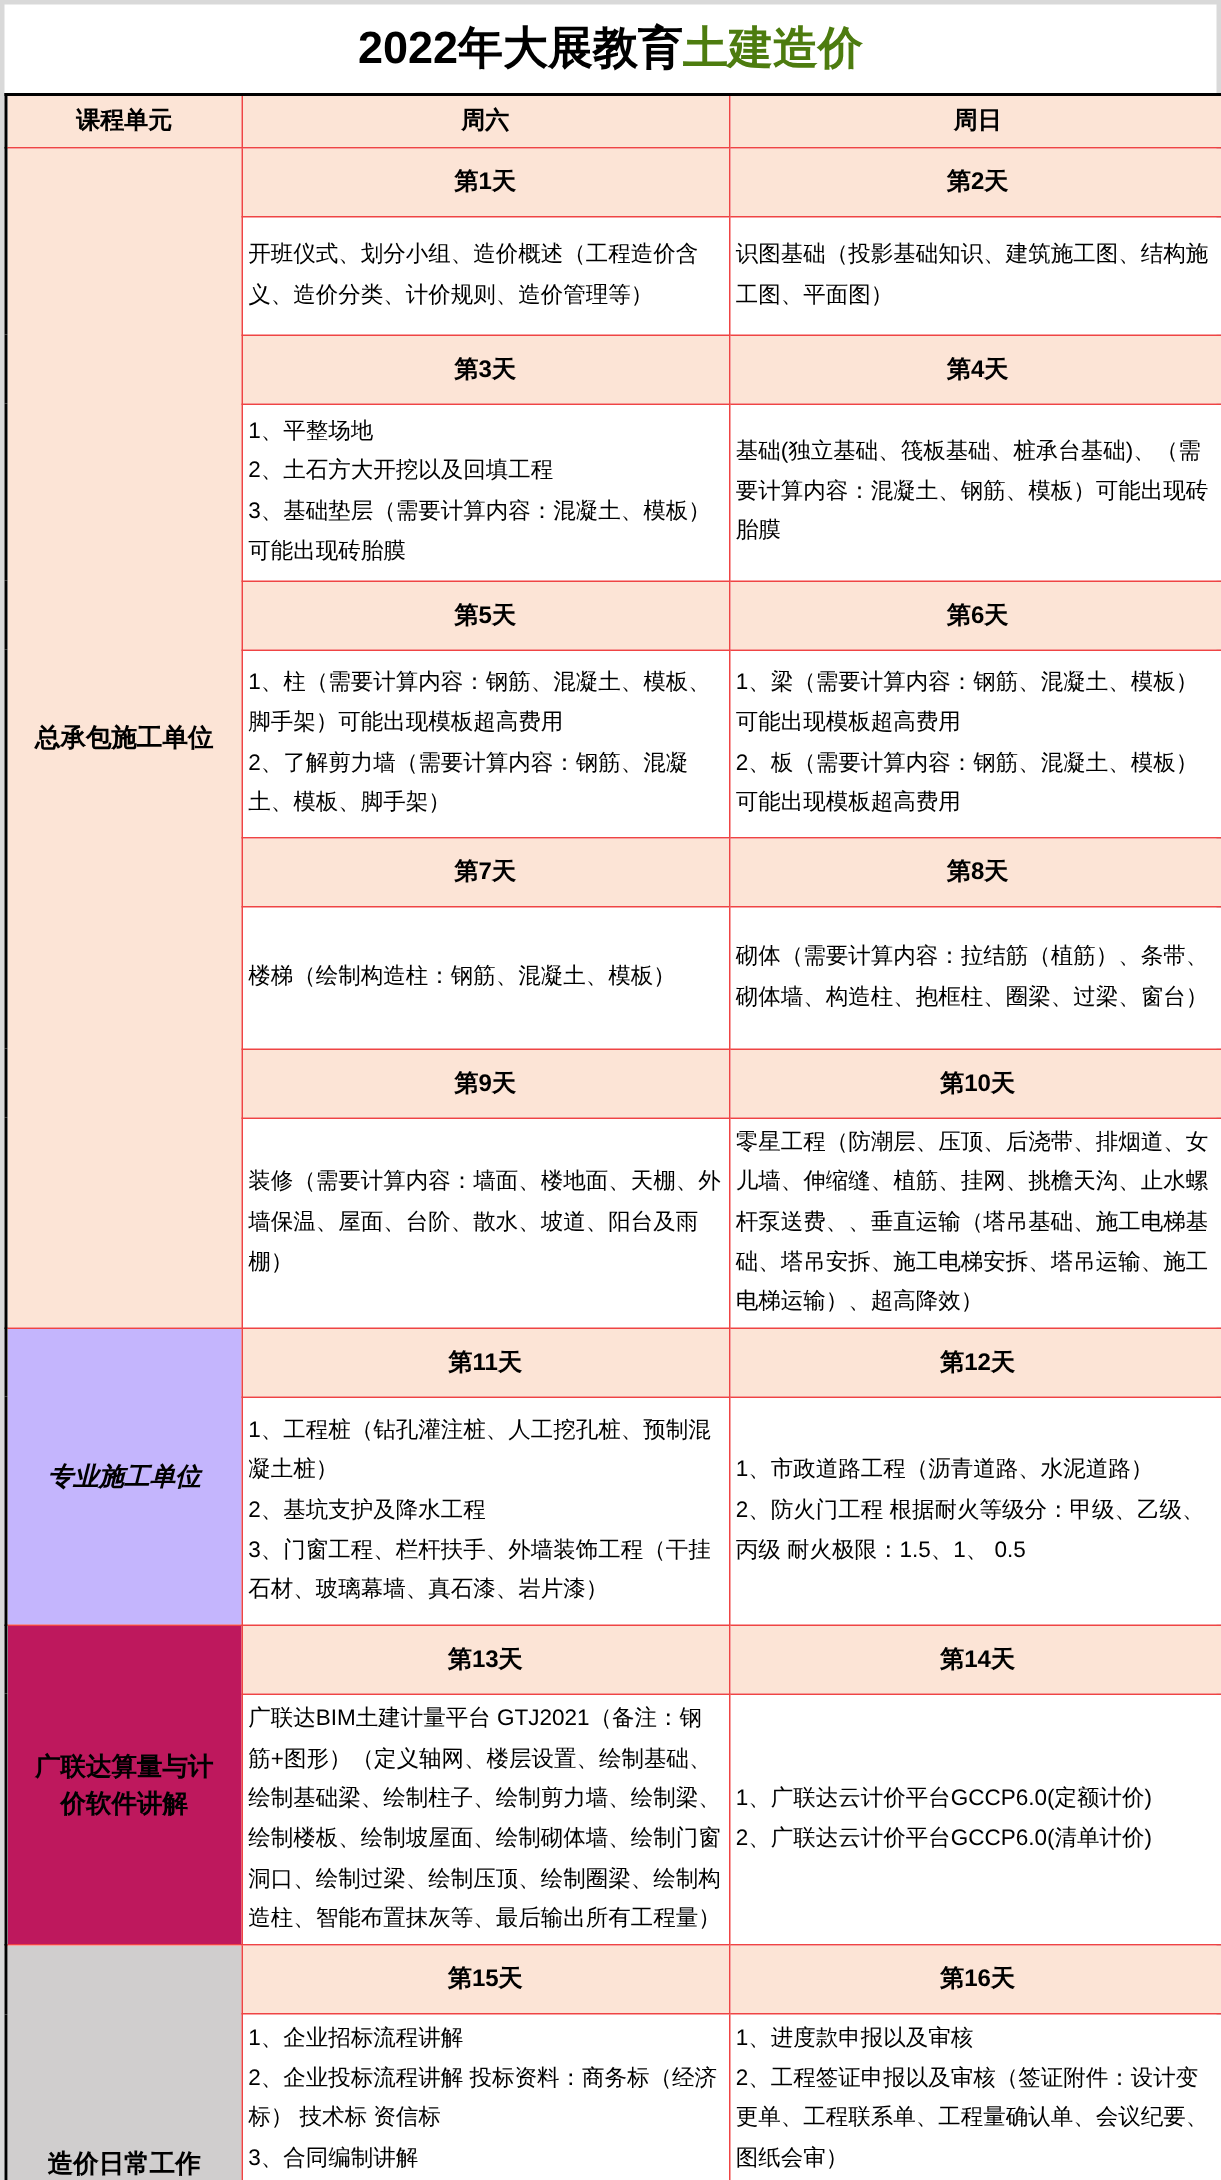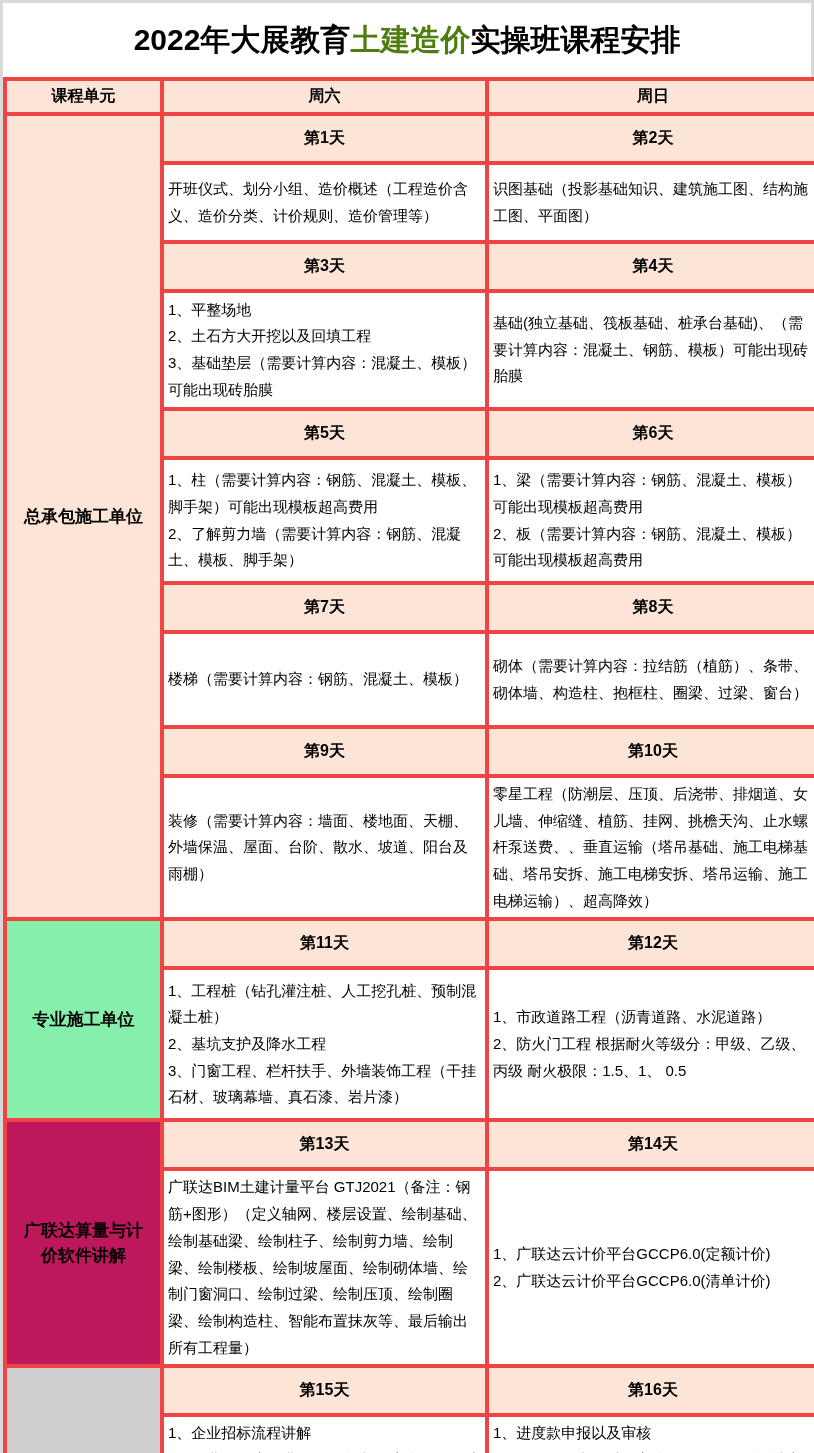--- a/index.html
+++ b/index.html
@@ -1,41 +1,40 @@
 <!DOCTYPE html>
 <html><head>
 <meta charset="utf-8">
 <style>
   html,body{margin:0;padding:0;background:#ffffff;}
   body{font-family:"Liberation Sans","DejaVu Sans",sans-serif;color:#000;}
   .sheet{width:814px;box-sizing:border-box;border:3px solid #d9d9d9;border-bottom:none;background:#fff;}
-  .title{height:74px;display:flex;align-items:center;justify-content:center;
+  .title{height:59px;display:flex;align-items:center;justify-content:center;
          font-size:30px;font-weight:bold;white-space:nowrap;}
   .title .hl{color:#4d7c0f;}
   table{width:100%;border-collapse:collapse;table-layout:fixed;border:2px solid #000;}
-  td,th{border:4px solid #ef4444;box-sizing:border-box;overflow:hidden;}
+  td,th{border:1px solid #ef4444;box-sizing:border-box;overflow:hidden;}
   th.hdr{background:#fce4d6;font-size:16px;font-weight:bold;text-align:center;vertical-align:middle;padding:2px;}
   td.day{background:#fce4d6;font-size:16px;font-weight:bold;text-align:center;vertical-align:middle;padding:12px;}
   td.cell{background:#ffffff;font-size:15px;line-height:1.78;text-align:left;vertical-align:middle;
           padding:3px 4px;white-space:pre-line;}
   td.sec{font-size:17px;font-weight:bold;text-align:center;vertical-align:middle;padding:17px;line-height:1.5;}
   .sec1{background:#fce4d6;}
-  .sec2{background:#86efac;}
+  .sec2{background:#c4b5fd;font-style:italic;}
   .sec3{background:#be185d;}
   .sec4{background:#d0cece;}
 </style>
 </head>
 <body>
 
 <div class="sheet">
 
   <div class="title">
     <span>2022年大展教育</span>
       <span class="hl">土建造价</span>
-      <span>实操班课程安排</span>
   </div>
 
   <table>
     <colgroup>
       <col style="width:157px">
         <col style="width:325px">
         <col style="width:332px">
     </colgroup>
 
     <tbody>
@@ -75,21 +74,21 @@
 2、了解剪力墙（需要计算内容：钢筋、混凝土、模板、脚手架）</td>
       <td class="cell">1、梁（需要计算内容：钢筋、混凝土、模板）可能出现模板超高费用
 2、板（需要计算内容：钢筋、混凝土、模板）可能出现模板超高费用</td>
     </tr>
 
     <tr style="height:30px">
       <td class="day">第7天</td>
       <td class="day">第8天</td>
     </tr>
     <tr style="height:95px">
-      <td class="cell">楼梯（需要计算内容：钢筋、混凝土、模板）</td>
+      <td class="cell">楼梯（绘制构造柱：钢筋、混凝土、模板）</td>
       <td class="cell">砌体（需要计算内容：拉结筋（植筋）、条带、砌体墙、构造柱、抱框柱、圈梁、过梁、窗台）</td>
     </tr>
 
     <tr style="height:30px">
       <td class="day">第9天</td>
       <td class="day">第10天</td>
     </tr>
     <tr style="height:138px">
       <td class="cell">装修（需要计算内容：墙面、楼地面、天棚、外墙保温、屋面、台阶、散水、坡道、阳台及雨棚）</td>
       <td class="cell">零星工程（防潮层、压顶、后浇带、排烟道、女儿墙、伸缩缝、植筋、挂网、挑檐天沟、止水螺杆泵送费、、垂直运输（塔吊基础、施工电梯基础、塔吊安拆、施工电梯安拆、塔吊运输、施工电梯运输）、超高降效）</td>

